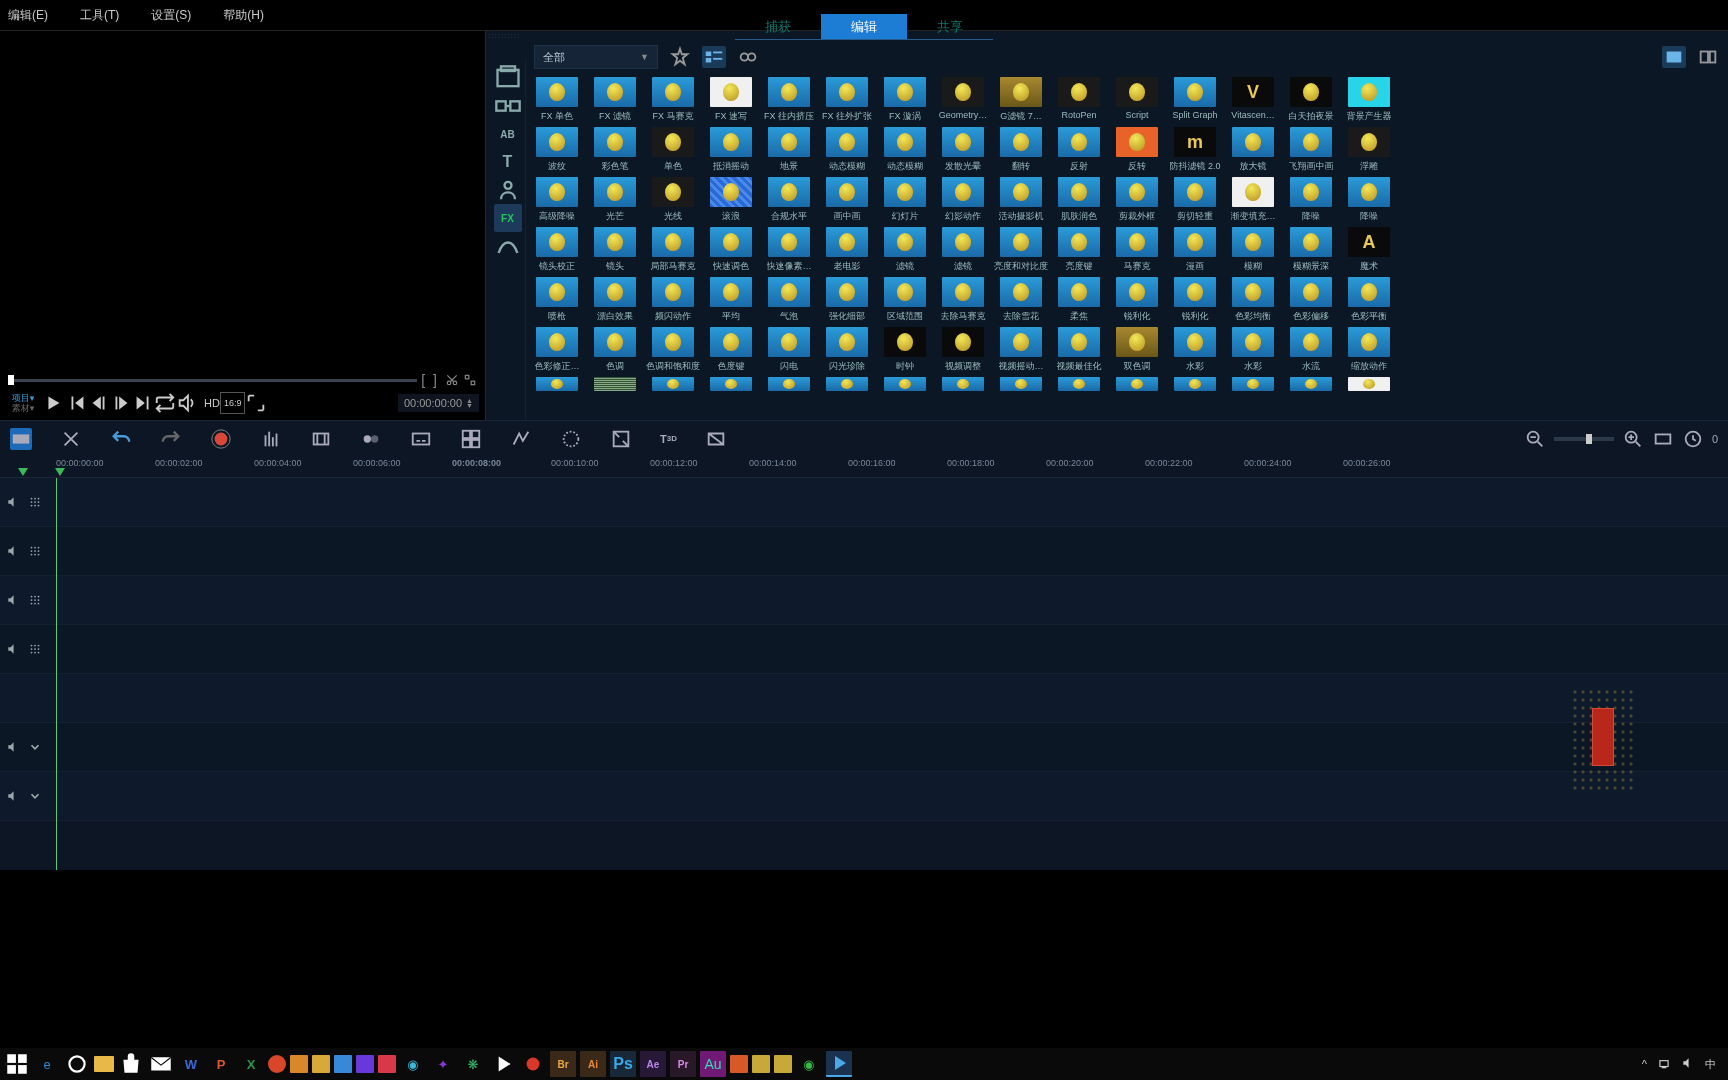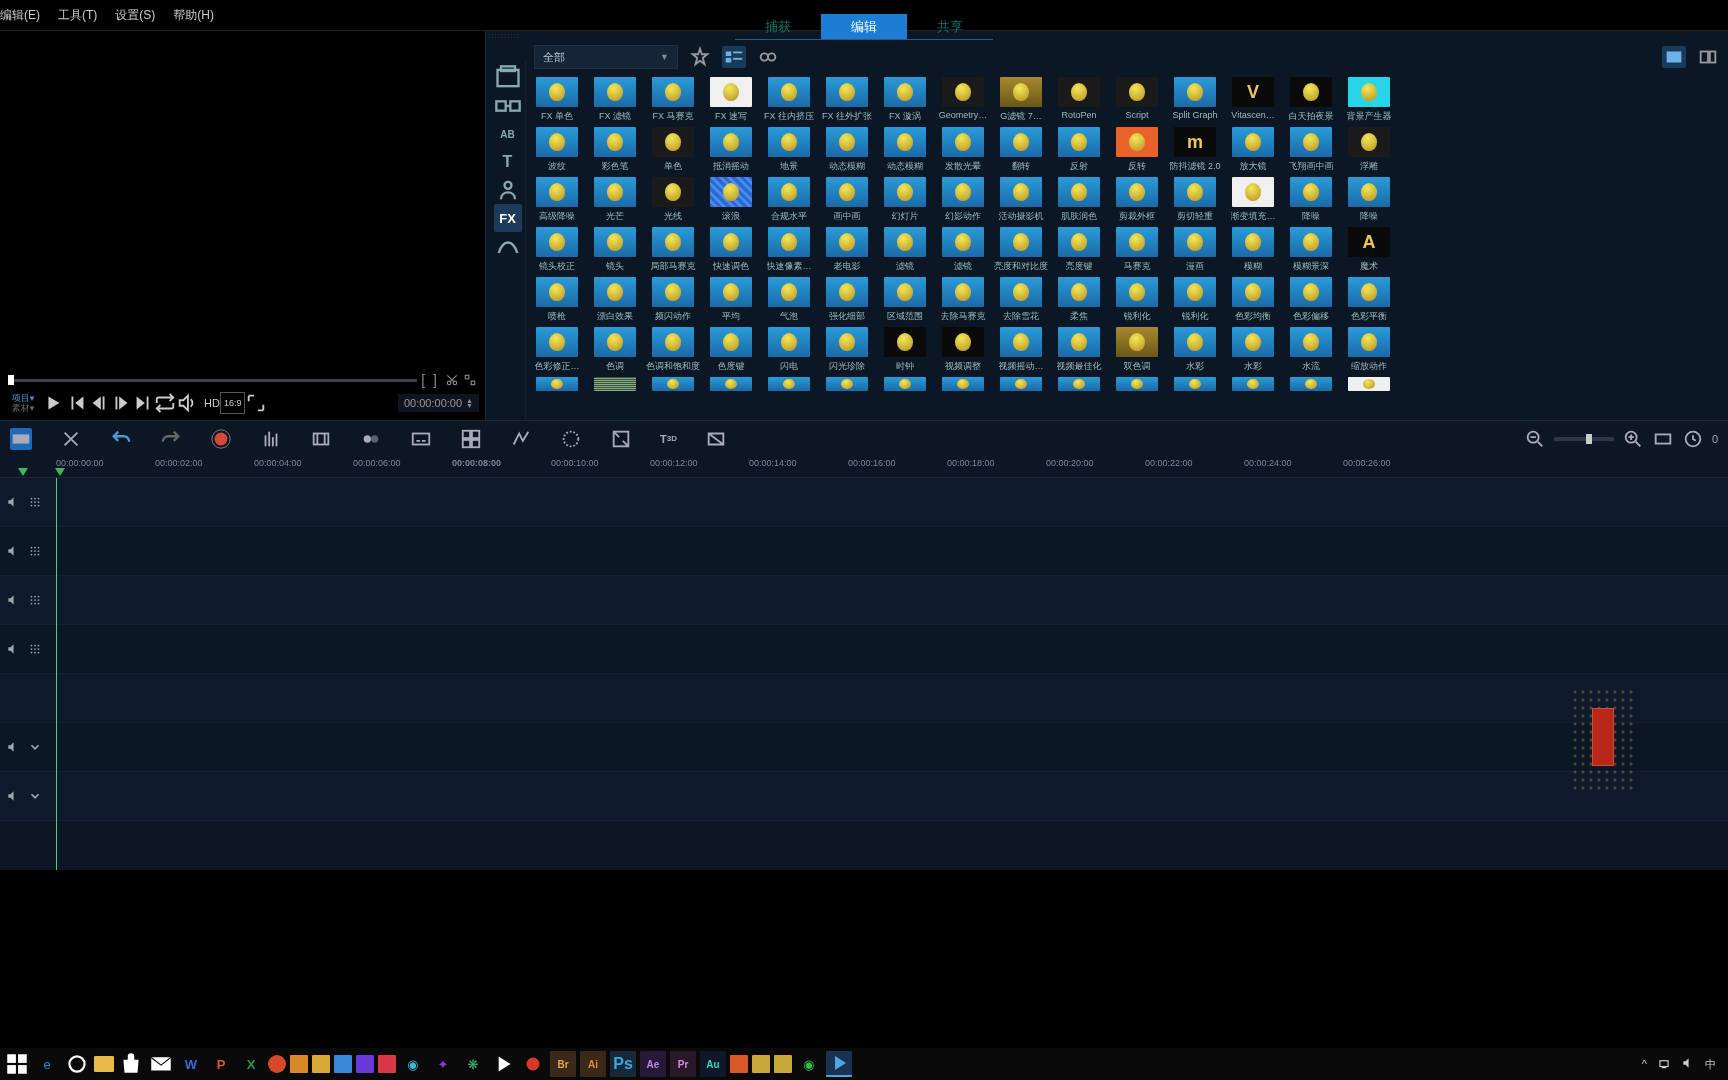--- a/index.html
+++ b/index.html
@@ -1,19 +1,19 @@
 <!DOCTYPE html>
 <html><head>
 <meta charset="utf-8">
 <style>
 * { margin: 0; padding: 0; box-sizing: border-box; font-family: "Microsoft YaHei", sans-serif; }
 body { background: #000; color: #b8c4d4; overflow: hidden; width: 1728px; height: 1080px; font-size: 11px; }
 
 
-.menubar { height: 30px; background: #000; display: flex; align-items: center; gap: 18px; }
+.menubar { height: 30px; background: #000; display: flex; align-items: center; padding-left: 8px; gap: 32px; }
 .menubar span { color: #ccc; font-size: 12px; cursor: default; }
 
 
 .toptabs { position: absolute; top: 14px; left: 50%; transform: translateX(-50%); display: flex; }
 .toptabs .tab { width: 86px; height: 26px; line-height: 26px; text-align: center; color: #0f766e; font-size: 13px; border-bottom: 1px solid #2a5a8a; }
 .toptabs .tab.active { background: #1d7cd4; color: #fff; }
 
 
 .upper { display: flex; height: 390px; border-top: 1px solid #222; }
 .preview { width: 485px; background: #000; display: flex; flex-direction: column; }
@@ -34,21 +34,21 @@
 .timecode { margin-left:auto; background:#0e1520; padding:3px 6px; font-size:11px; color:#999; display:flex; align-items:center; gap:4px; }
 .timecode .spin { display:flex; flex-direction:column; line-height:5px; font-size:7px; color:#888;}
 
 
 .library { flex: 1; background: #0c1726; display: flex; flex-direction: column; border-left: 1px solid #1a2838; }
 .lib-gripper { height: 8px; text-align:left; padding-left:2px; color:#445; font-size:8px; letter-spacing:1px;}
 .lib-header { height: 36px; display: flex; align-items: center; padding: 0 8px; gap: 10px; }
 .lib-sidebar-icons { width: 36px; display: flex; flex-direction: column; padding-top: 4px; align-items: center; position:absolute; left:490px; top:60px; height:360px; background:#0c1726; border-right:1px solid #152030;}
 .lib-sidebar-icons .sic { width:28px; height:28px; display:flex; align-items:center; justify-content:center; color:#8aa; border-radius:2px;}
 .lib-sidebar-icons .sic.active { background:#1e3a5a; color:#4aa8e8;}
-.lib-dropdown { width: 144px; height: 24px; background: #162438; border: 1px solid #1e3246; display:flex; align-items:center; padding:0 8px; justify-content:space-between; margin-left:40px;}
+.lib-dropdown { width: 124px; height: 24px; background: #162438; border: 1px solid #1e3246; display:flex; align-items:center; padding:0 8px; justify-content:space-between; margin-left:40px;}
 .lib-dropdown .ar { font-size:9px; color:#888;}
 .lib-header .hicon { width:24px; height:22px; display:flex; align-items:center; justify-content:center; color:#999; border-radius:2px;}
 .lib-header .hicon.on { background:#1a3a5a; color:#6ab4e8;}
 .lib-header .spacer { flex:1; }
 .lib-grid-wrap { flex:1; overflow:hidden; padding: 2px 4px 2px 42px; }
 .lib-grid { display:grid; grid-template-columns: repeat(15, 58px); gap: 0; }
 .lib-item { height: 50px; display:flex; flex-direction:column; align-items:center; justify-content:flex-start; }
 .lib-item .thumb { width:42px; height:30px; background: linear-gradient(#2a9bd8,#1a6aa8); display:flex; align-items:center; justify-content:center; border-radius:1px; position:relative; }
 .lib-item .thumb .ball { width:16px; height:18px; background: radial-gradient(circle at 40% 30%, #f2e858, #b89020); border-radius: 50% 50% 48% 48%; }
 .lib-item .thumb.dark { background:#1a1a1a; }
@@ -203,21 +203,21 @@
         </svg>
       </div>
     <div class="sic" style="font-size:10px;font-weight:bold">AB</div>
     <div class="sic" style="font-size:16px;font-weight:bold">T</div>
     <div class="sic">
         <svg viewBox="0 0 24 24" fill="none" stroke="currentColor" stroke-width="2">
           <circle cx="12" cy="8" r="3"></circle>
           <path d="M6 20c0-4 3-6 6-6s6 2 6 6"></path>
         </svg>
       </div>
-    <div class="sic active" style="font-size:13px;font-weight:bold;color:#ffffff">FX</div>
+    <div class="sic active" style="font-size:10px;font-weight:bold;color:#22c55e">FX</div>
     <div class="sic">
         <svg viewBox="0 0 24 24" fill="none" stroke="currentColor" stroke-width="2">
           <path d="M4 18c4-12 12-12 16 0"></path>
         </svg>
       </div>
   </div>
 
   <div class="library">
     <div class="lib-gripper">::::::::::</div>
     <div class="lib-header">
@@ -1159,21 +1159,21 @@
   <div class="ticon">
       <svg viewBox="0 0 24 24">
         <circle cx="12" cy="12" r="6" fill="#d83828"></circle>
       </svg>
     </div>
   <div class="ticon" style="background:#3a2818;color:#e8a848;font-size:10px;font-weight:bold">Br</div>
   <div class="ticon" style="background:#3a2818;color:#e88838;font-size:10px;font-weight:bold">Ai</div>
   <div class="ticon" style="background:#182838;color:#38a8e8;font-size:16px;font-weight:bold">Ps</div>
   <div class="ticon" style="background:#281838;color:#b888e8;font-size:10px;font-weight:bold">Ae</div>
   <div class="ticon" style="background:#281828;color:#d888e8;font-size:10px;font-weight:bold">Pr</div>
-  <div class="ticon" style="background:#0f172a;color:#38d8b8;font-size:10px;font-weight:bold">Au</div>
+  <div class="ticon" style="background:#701a75;color:#38d8b8;font-size:14px;font-weight:normal">Au</div>
   <div class="ticon" style="background:#d85828;width:18px;height:18px"></div>
   <div class="ticon" style="background:#c8a838;width:18px;height:18px"></div>
   <div class="ticon" style="background:#c8a838;width:18px;height:18px"></div>
   <div class="ticon" style="color:#38b848">◉</div>
   <div class="ticon active">
       <svg viewBox="0 0 24 24" fill="#4aa8e8">
         <path d="M8 5v14l11-7z"></path>
       </svg>
     </div>
   <div class="tray">

